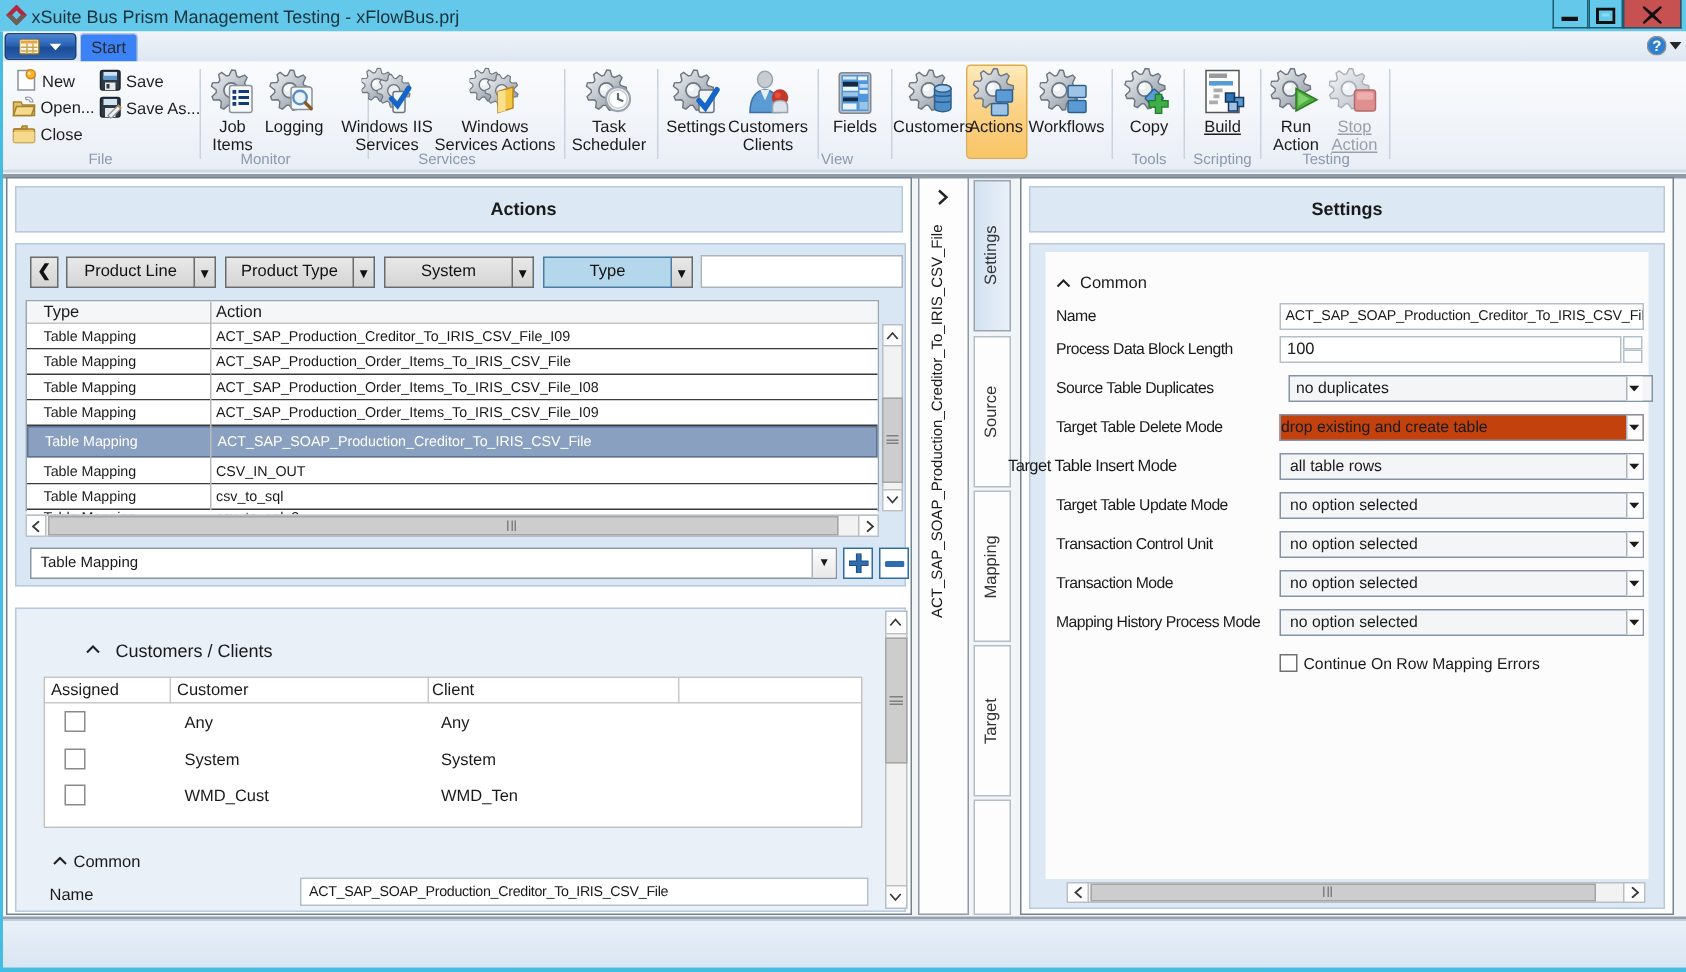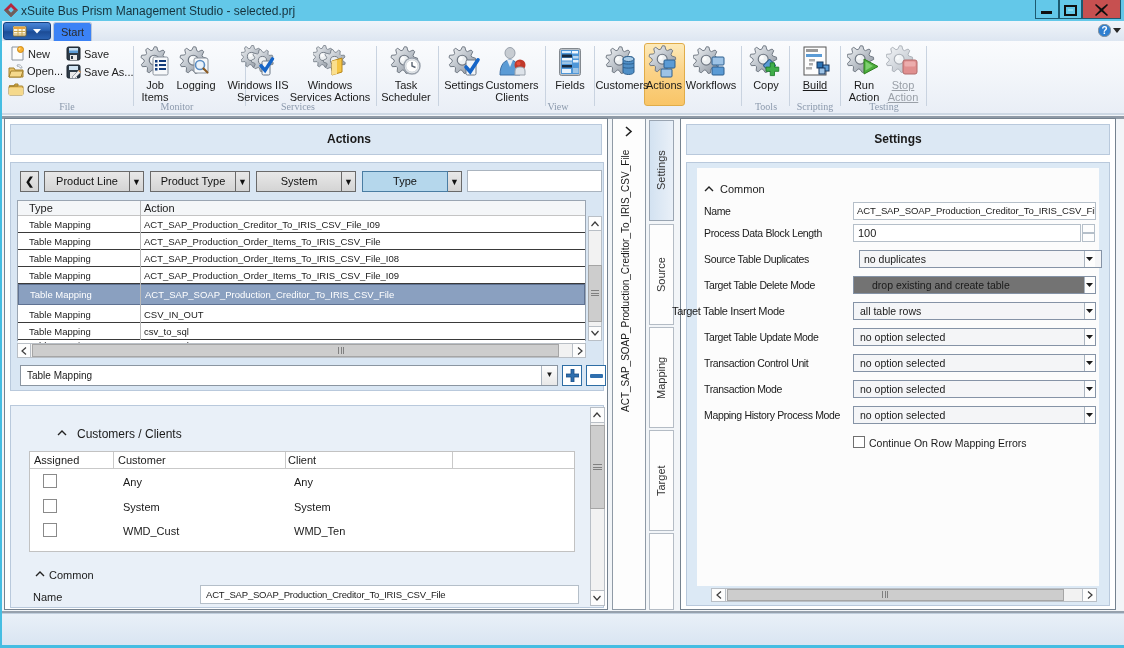--- a/index.html
+++ b/index.html
@@ -16,21 +16,21 @@
 #btnclose{ left:1082px; width:39px; background:#c75050; }
 
 #tabrow { left:0; top:21px; width:1124px; height:20px; background:linear-gradient(#f0f4fa,#dde6f1); }
 #appmenu { left:3px; top:22px; width:48px; height:18px; border-radius:3px; background:linear-gradient(#4a86d8 0%,#2a62b2 45%,#1c4c96 55%,#2a62b2 100%); border:1px solid #16407e; }
 #starttab { left:53px; top:22px; width:39px; height:19px; background:#3b82f6; border:1px solid #b9c6d8; border-bottom:none; border-radius:3px 3px 0 0; text-align:center; line-height:18px; color:#2a2a2a; }
 
 #ribbon { left:0; top:41px; width:1124px; height:72px; background:linear-gradient(#fafbfd 0%, #f3f6fa 45%, #e9eef6 100%); }
 #ribbonline { left:0; top:113px; width:1124px; height:2px; background:#cdd8e4; }
 #contentline { left:0; top:116px; width:1124px; height:3px; background:#8f9aa6; }
 .gsep { top:46px; width:1px; height:60px; background:#c9d3e0; }
-.glabel { top:101px; font-size:10px; color:#8b99ac; text-align:center;font-family:Liberation Serif, serif; }
+.glabel { top:101px; font-size:10px; color:#8b99ac; text-align:center; }
 .dis { color:#9aa0a8;text-decoration:underline; }
 
 .smbtn { height:17px; font-size:11px; color:#1e1e1e; white-space:nowrap; }
 .smbtn svg { vertical-align:-3px; margin-right:3px; }
 
 #leftpanel { left:4px; top:118px; width:604px; height:492px; background:#ffffff; border:1px solid #75828f; }
 #lp-header { left:10px; top:124px; width:592px; height:31px; background:#dce8f4; border:1px solid #b9c9dc; text-align:center; line-height:29px; font-weight:bold; font-size:12px; color:#1a1a1a; }
 #lp-box1 { left:10px; top:162px; width:594px; height:229px; background:#d9e6f3; border:1px solid #b9c9dc; }
 #lp-box2 { left:10px; top:405px; width:594px; height:203px; background:#e9f0f8; border:1px solid #b9c9dc; }
 
@@ -52,21 +52,21 @@
 #winborderB { left:0; top:645px; width:1124px; height:3px; background:#45bde2; }
 .vtext { writing-mode:vertical-rl; transform:rotate(180deg); }
 </style>
 </head>
 <body>
 <div class="abs" id="titlebar"></div>
 <svg class="abs" style="left:4px;top:3px" width="14" height="14" viewBox="0 0 14 14">
  <path d="M7 0 L14 7 L7 14 L0 7 Z M7 4 L10 7 L7 10 L4 7 Z" fill-rule="evenodd" fill="#b5273f"></path>
  <path d="M0 7 L7 14 L14 7 L10 7 L7 10 L4 7 Z" fill-rule="evenodd" fill="#6b6059"></path>
 </svg>
-<div class="abs" id="titletext">xSuite Bus Prism Management Studio - selected.prj</div>
+<div class="abs" id="titletext">xSuite Bus Prism Management Testing - xFlowBus.prj</div>
 <div class="abs winbtn" id="btnmin"></div>
 <div class="abs winbtn" id="btnmax"></div>
 <div class="abs winbtn" id="btnclose"></div>
 <svg class="abs" style="left:1040px;top:11px" width="13" height="4">
     <rect x="1" y="0" width="11" height="3" fill="#101010"></rect>
   </svg>
 <svg class="abs" style="left:1064px;top:5px" width="13" height="11">
     <rect x="1" y="1" width="11" height="9" fill="none" stroke="#101010" stroke-width="2"></rect>
     <rect x="4" y="4" width="5" height="2" fill="#8adbf2"></rect>
   </svg>
@@ -481,21 +481,21 @@
 <div class="abs" style="left:853px;top:224px;width:228px;height:18px;background:#fff;border:1px solid #b5bfc9;line-height:16px;padding-left:4px">100</div>
 <div class="abs" style="left:1082px;top:224px;width:13px;height:9px;background:#fdfdfd;border:1px solid #b5bfc9"></div>
 <div class="abs" style="left:1082px;top:233px;width:13px;height:9px;background:#fdfdfd;border:1px solid #b5bfc9"></div>
 <div class="abs" style="font-size:10.5px;letter-spacing:-0.35px;left:704px;top:253px">Source Table Duplicates</div>
 <div class="abs" style="left:859px;top:250px;width:243px;height:18px;background:#f4f5f7;border:1px solid #8593a6;line-height:16px;padding-left:4px;font-size:10.5px">no duplicates</div>
 <div class="abs" style="left:1084px;top:251px;width:11px;height:16px;background:#fdfdfd;border-left:1px solid #aab4bf"></div>
 <svg class="abs" style="left:1086px;top:257px" width="7" height="4">
     <path d="M0 0 L7 0 L3.5 4 Z" fill="#1a1a1a"></path>
   </svg>
 <div class="abs" style="font-size:10.5px;letter-spacing:-0.35px;left:704px;top:279px">Target Table Delete Mode</div>
-<div class="abs" style="left:853px;top:276px;width:243px;height:18px;background:#737373;border:1px solid #8593a6;line-height:16px;padding-left:18px;font-size:10.5px">drop existing and create table</div>
+<div class="abs" style="left:853px;top:276px;width:243px;height:18px;background:#c2410c;border:1px solid #8593a6;line-height:16px;padding-left:0;font-size:10.5px">drop existing and create table</div>
 <div class="abs" style="left:1084px;top:277px;width:11px;height:16px;background:#fdfdfd;border-left:1px solid #aab4bf"></div>
 <svg class="abs" style="left:1086px;top:283px" width="7" height="4">
     <path d="M0 0 L7 0 L3.5 4 Z" fill="#1a1a1a"></path>
   </svg>
 <div class="abs" style="font-size:11px;letter-spacing:-0.35px;left:672px;top:305px">Target Table Insert Mode</div>
 <div class="abs" style="left:853px;top:302px;width:243px;height:18px;background:#f4f5f7;border:1px solid #8593a6;line-height:16px;padding-left:6px;font-size:10.5px">all table rows</div>
 <div class="abs" style="left:1084px;top:303px;width:11px;height:16px;background:#fdfdfd;border-left:1px solid #aab4bf"></div>
 <svg class="abs" style="left:1086px;top:309px" width="7" height="4">
     <path d="M0 0 L7 0 L3.5 4 Z" fill="#1a1a1a"></path>
   </svg>

